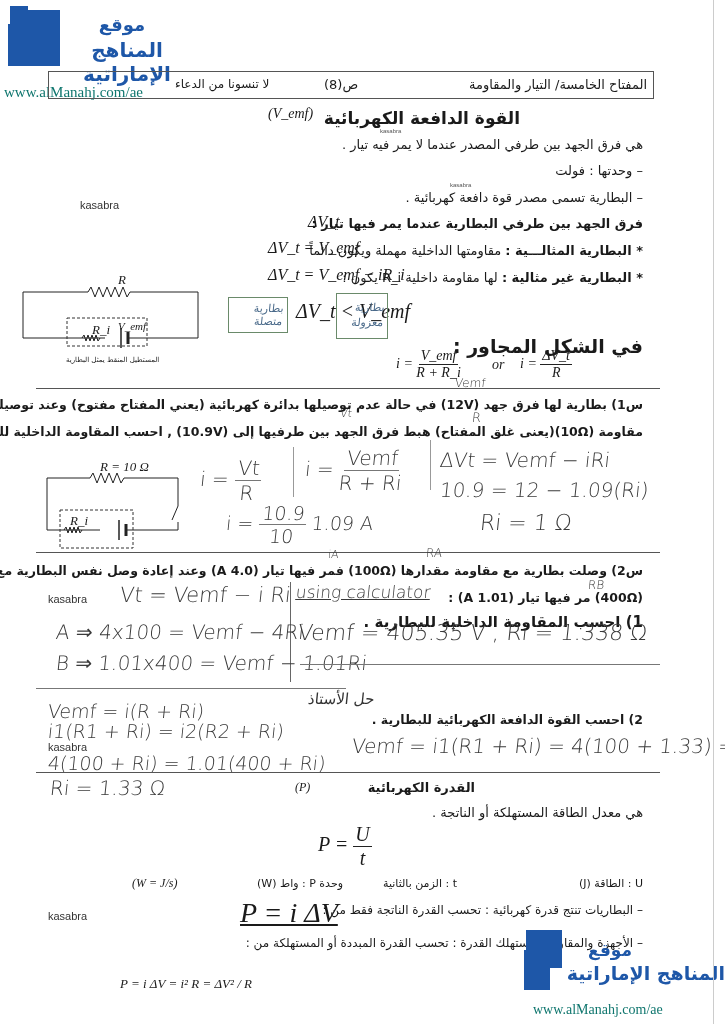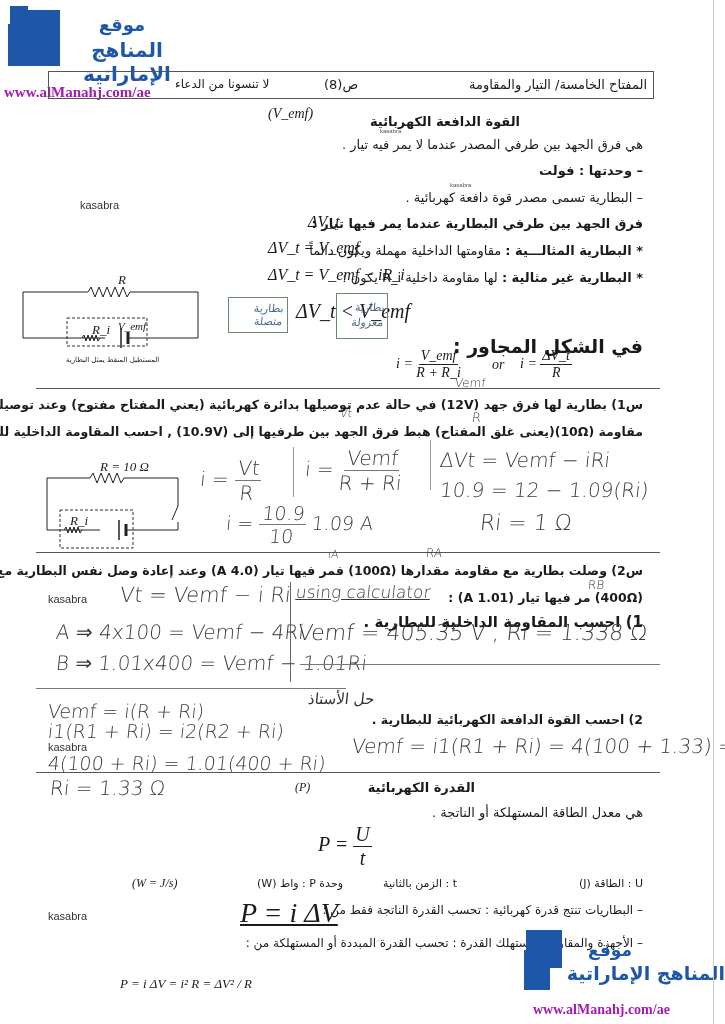--- a/index.html
+++ b/index.html
@@ -6,21 +6,21 @@
   body{width:725px;height:1024px;background:#fff;position:relative;overflow:hidden;font-family:"DejaVu Sans","Liberation Sans",sans-serif;color:#1a1a1a;}
   .abs{position:absolute;}
   .ar{direction:rtl;text-align:right;font-family:"DejaVu Sans",sans-serif;font-size:13px;white-space:nowrap;}
   .bold{font-weight:bold;}
   .math{font-family:"Liberation Serif","DejaVu Serif",serif;font-style:italic;white-space:nowrap;direction:ltr;}
   .hand{font-family:"DejaVu Sans",sans-serif;color:#3a3a3a;font-weight:300;white-space:nowrap;direction:ltr;transform:skewX(-6deg);}
   .wm{font-family:"Liberation Sans",sans-serif;font-size:6px;color:#555;}
   .kas{font-family:"Liberation Sans",sans-serif;font-size:11px;color:#333;}
   .logo-sq{background:#1e57a8;position:absolute;}
   .logo-txt{color:#1e57a8;font-weight:bold;direction:rtl;text-align:center;font-family:"DejaVu Sans",sans-serif;}
-  .url{font-family:"Liberation Serif","DejaVu Serif",serif;font-weight:bold;color:#a21caf;}
+  .url{font-family:"Liberation Serif","DejaVu Serif",serif;font-weight:normal;color:#0f766e;}
   .hline{position:absolute;height:1px;background:#555;}
   .vline{position:absolute;width:1px;background:#999;}
   .frac{display:inline-flex;flex-direction:column;align-items:center;vertical-align:middle;}
   .frac .num{border-bottom:1px solid #222;padding:0 2px;}
   .boxed{border:1px solid #555;}
 </style>
 </head>
 <body>
 
 <div>
@@ -31,25 +31,25 @@
   <div class="logo-txt abs" style="left:62px;top:38px;width:130px;font-size:20px;">المناهج الإماراتية</div>
   <div class="url abs" style="left:4px;top:84px;font-size:15px;">www.alManahj.com/ae</div>
 </div>
 
 <div class="abs boxed" style="left:48px;top:71px;width:604px;height:26px;">
   <div class="ar abs" style="right:6px;top:5px;font-size:13px;">المفتاح الخامسة/ التيار والمقاومة</div>
   <div class="ar abs" style="left:275px;top:5px;font-size:13px;">ص(8)</div>
   <div class="ar abs" style="left:126px;top:5px;font-size:12px;">لا تنسونا من الدعاء</div>
 </div>
 
-<div class="ar abs bold" style="right:205px;top:108px;font-size:13px;margin-top:6px;">القوة الدافعة الكهربائية</div>
+<div class="ar abs bold" style="right:205px;top:108px;font-size:17px;">القوة الدافعة الكهربائية</div>
 <div class="math abs" style="left:268px;top:106px;font-size:14px;">(V_emf)</div>
 <div class="wm abs" style="left:380px;top:128px;">kasabra</div>
 <div class="ar abs" style="right:82px;top:137px;">هي فرق الجهد بين طرفي المصدر عندما لا يمر فيه تيار .</div>
-<div class="ar abs" style="right:82px;top:163px;font-weight:bold;">– وحدتها : فولت</div>
+<div class="ar abs" style="right:82px;top:163px;">– وحدتها : فولت</div>
 <div class="kas abs" style="left:80px;top:199px;">kasabra</div>
 <div class="wm abs" style="left:450px;top:182px;">kasabra</div>
 <div class="ar abs" style="right:82px;top:190px;">– البطارية تسمى مصدر قوة دافعة كهربائية .</div>
 <div class="ar abs" style="right:82px;top:216px;font-weight:bold;">فرق الجهد بين طرفي البطارية عندما يمر فيها تيار :</div>
 <div class="math abs" style="left:308px;top:213px;font-size:16px;">ΔV_t</div>
 
 <div class="ar abs" style="right:82px;top:243px;">
   <span class="bold">* البطارية المثالـــية :</span>
   <span>مقاومتها الداخلية مهملة ويكون دائماً</span>
 </div>

